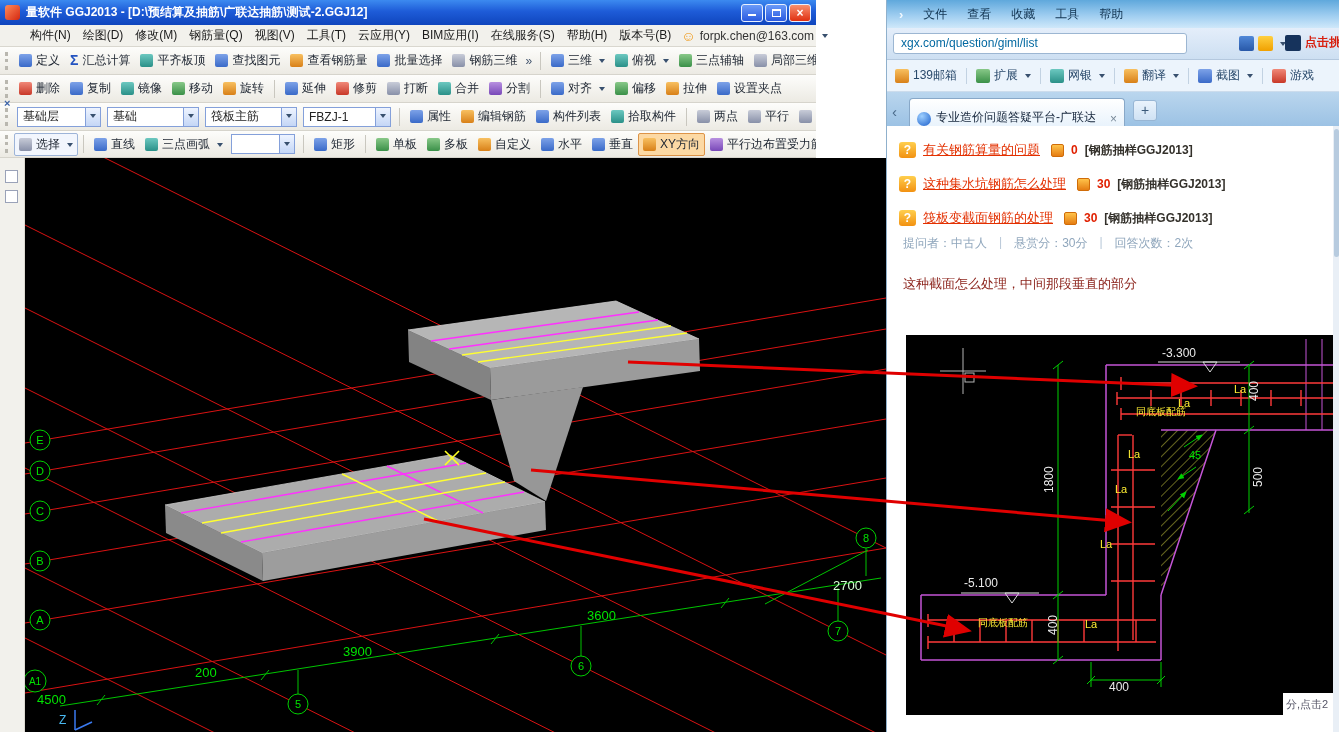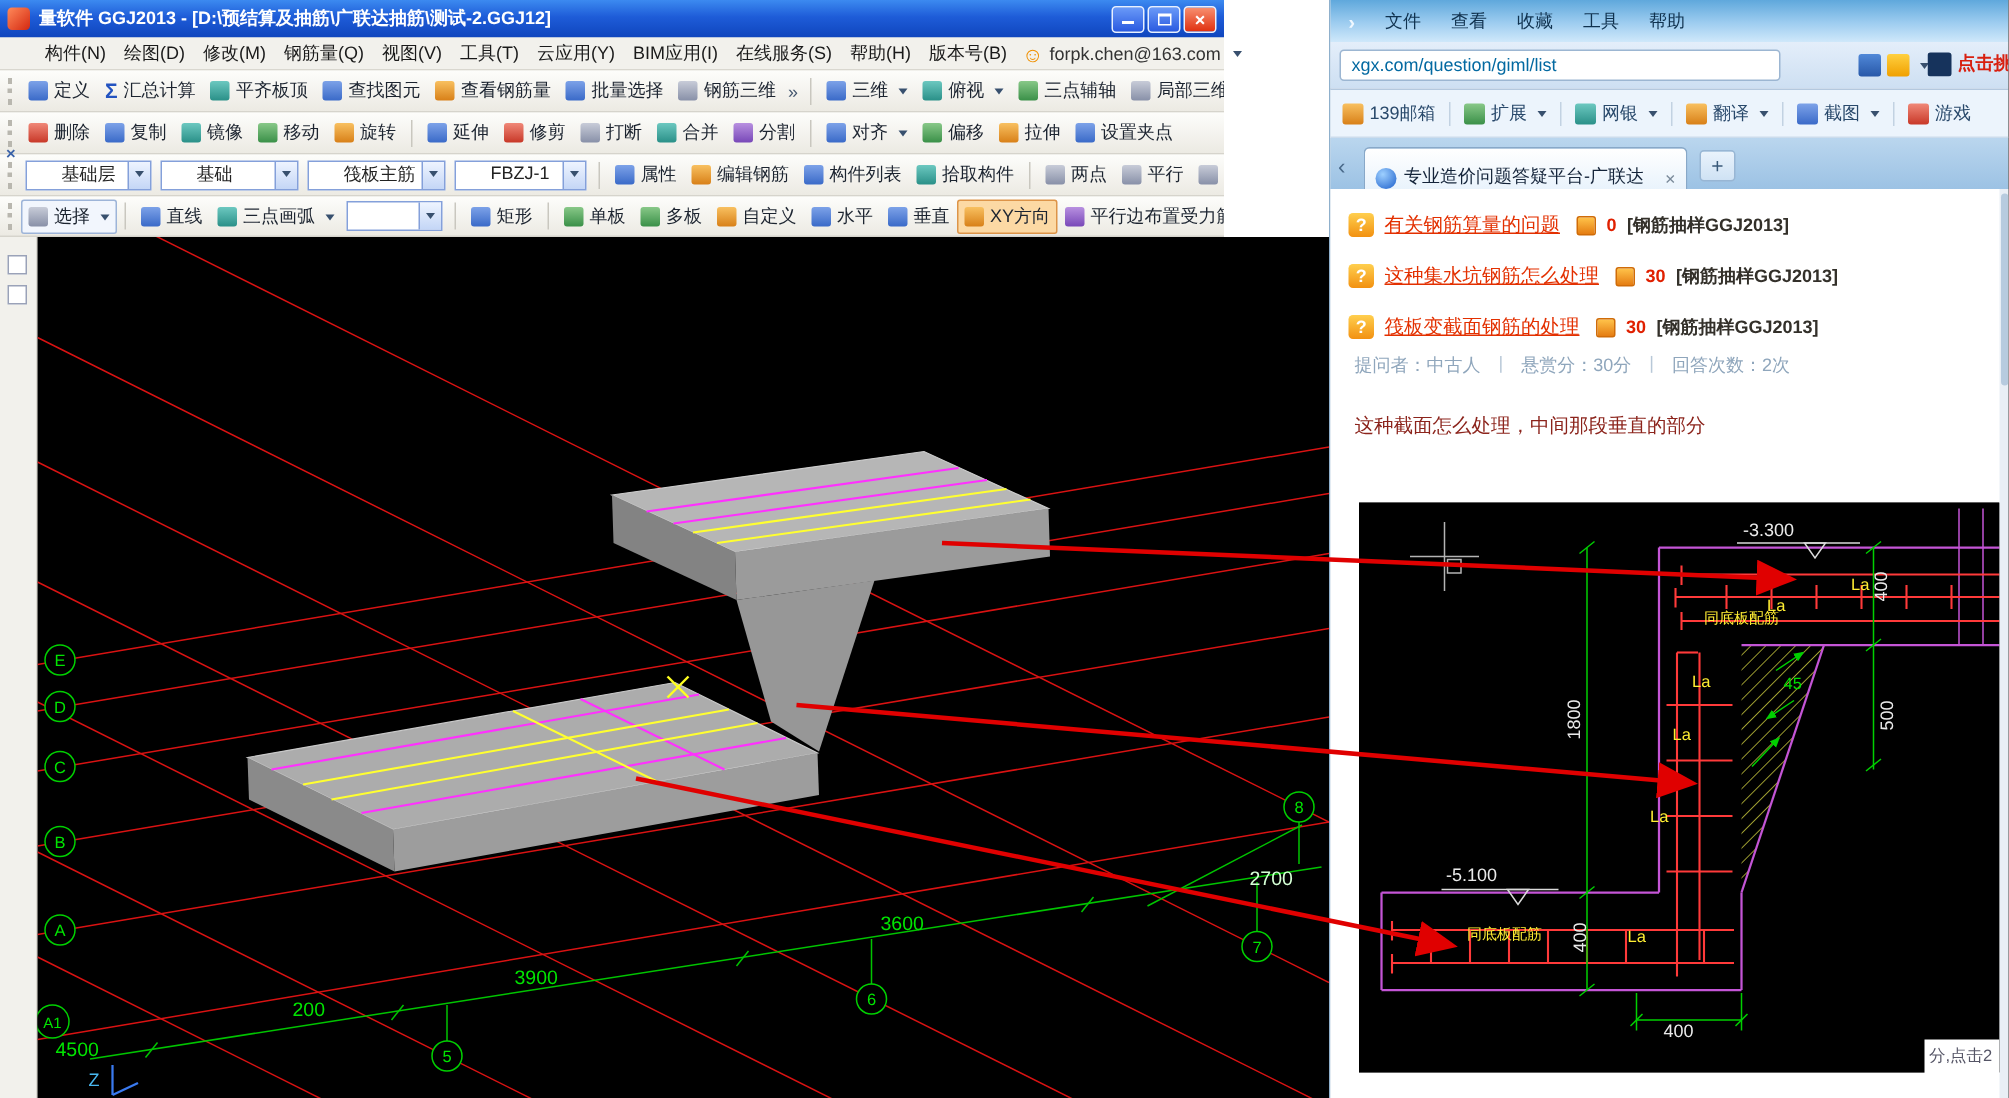--- a/index.html
+++ b/index.html
@@ -25,21 +25,21 @@
 .tb1{top:47px;height:28px}.tb2{top:75px;height:28px}.tb3{top:103px;height:28px}.tb4{top:131px;height:27px}
 .grip{width:3px;height:18px;border-left:3px dotted #b9b7af;margin:0 6px 0 3px;flex:none}
 .tsep{width:1px;height:18px;background:#c9c7bf;margin:0 5px;flex:none}
 .tbtn{display:inline-flex;align-items:center;gap:4px;padding:2px 4px;border:1px solid transparent;border-radius:2px;flex:none}
 .tbtn.pressed{background:#fcd9a4;border-color:#dd9448}
 .tbtn.framed{background:#f2f6fd;border-color:#9db4d8}
 .ovf{color:#44566e;font-size:12px;padding:0 3px;flex:none}
 .ic{display:inline-block;width:13px;height:13px;border-radius:2px;flex:none}
 .i-b{background:linear-gradient(#7da2e8,#3a6ac8)}.i-t{background:linear-gradient(#6cc8c0,#2a9088)}.i-r{background:linear-gradient(#f08878,#c83828)}.i-g{background:linear-gradient(#88c888,#3a9048)}.i-o{background:linear-gradient(#f8c060,#d88018)}.i-p{background:linear-gradient(#b890e0,#7848b8)}.i-k{background:linear-gradient(#c8ccd8,#8890a8)}
 .sigma{color:#2353c0;font-weight:bold;font-size:14px;line-height:13px;flex:none}
-.combo{display:inline-flex;align-items:flex-start;height:20px;background:#fff;border:1px solid #84a0da;font-size:12px;color:#222;padding-left:23px;margin:0 3px;flex:none}
+.combo{display:inline-flex;align-items:center;height:20px;background:#fff;border:1px solid #84a0da;font-size:12px;color:#222;padding-left:5px;margin:0 3px;flex:none}
 .combo .cb{margin-left:auto;width:15px;height:18px;background:linear-gradient(#eef4ff,#c4d6f6);border-left:1px solid #84a0da;display:flex;align-items:center;justify-content:center}
 .combo .cb .car{margin:0;top:1px}
 .dock-close{position:absolute;left:4px;top:97px;font-size:11px;color:#3a62a8;font-weight:bold}
 .leftstrip{position:absolute;left:0;top:158px;width:25px;height:574px;background:#f2f1ec;border-right:1px solid #dcdad2}
 .ls-ico{position:absolute;left:5px;width:13px;height:13px;border:1px solid #9aa2b8;background:#fff}
 .viewport{position:absolute;left:25px;top:158px;width:861px;height:574px;background:#000}
 
 .browser{left:886px;top:0;width:453px;height:732px;background:#fff;border-left:1px solid #8fb0cc}
 .b-top{position:absolute;left:0;top:0;right:0;height:28px;background:linear-gradient(#5fa8dc,#9ecdf0 55%,#cfe8fa);display:flex;align-items:center;gap:20px;font-size:12px;color:#10324f;padding-left:12px}
 .b-chev{color:#f0f8ff;font-size:13px;font-weight:bold}

